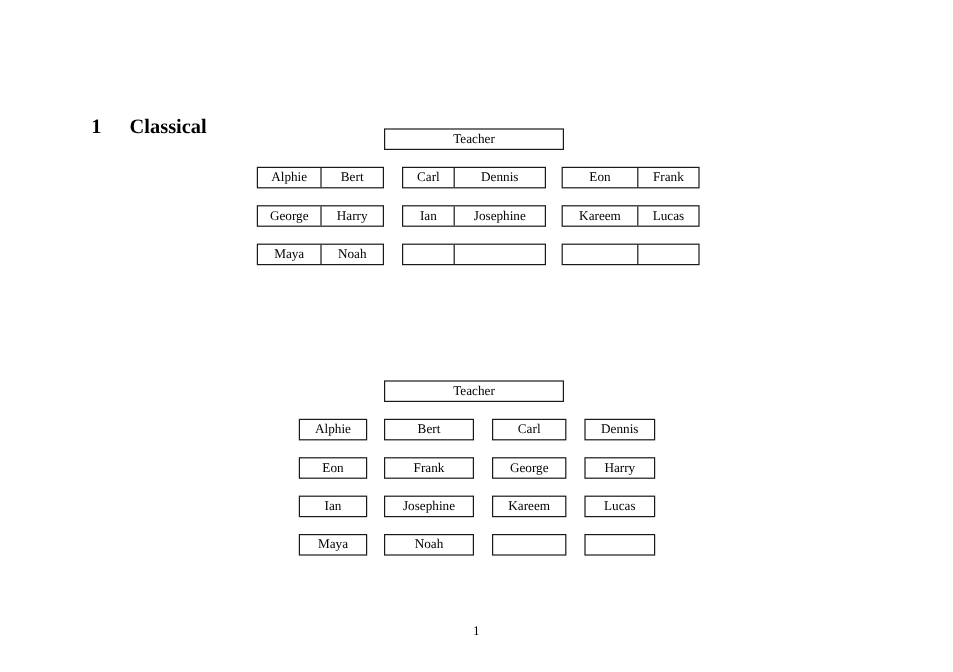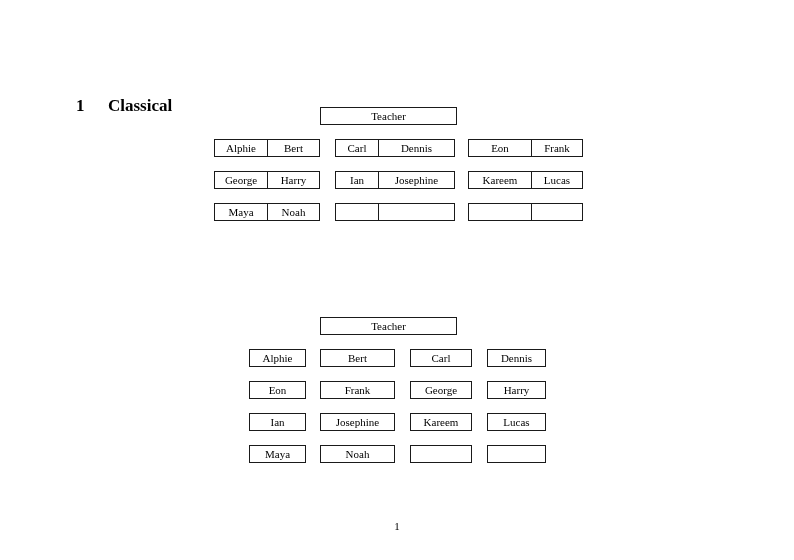--- a/index.html
+++ b/index.html
@@ -48,21 +48,21 @@
     text-align: center;
     font-size: 11px;
     background: #ffffff;
     white-space: nowrap;
     overflow: hidden;
   }
 
   
   .teacher-box {
     position: absolute;
-    width: 137px;
+    width: 150px;
   }
   #classical-teacher   { left: 320px; top: 107px; }
   #distributed-teacher { left: 320px; top: 317px; }
 
   
   .pair-table {
     position: absolute;
     display: flex;
     box-sizing: border-box;
     border: 1px solid #1a1a1a;

